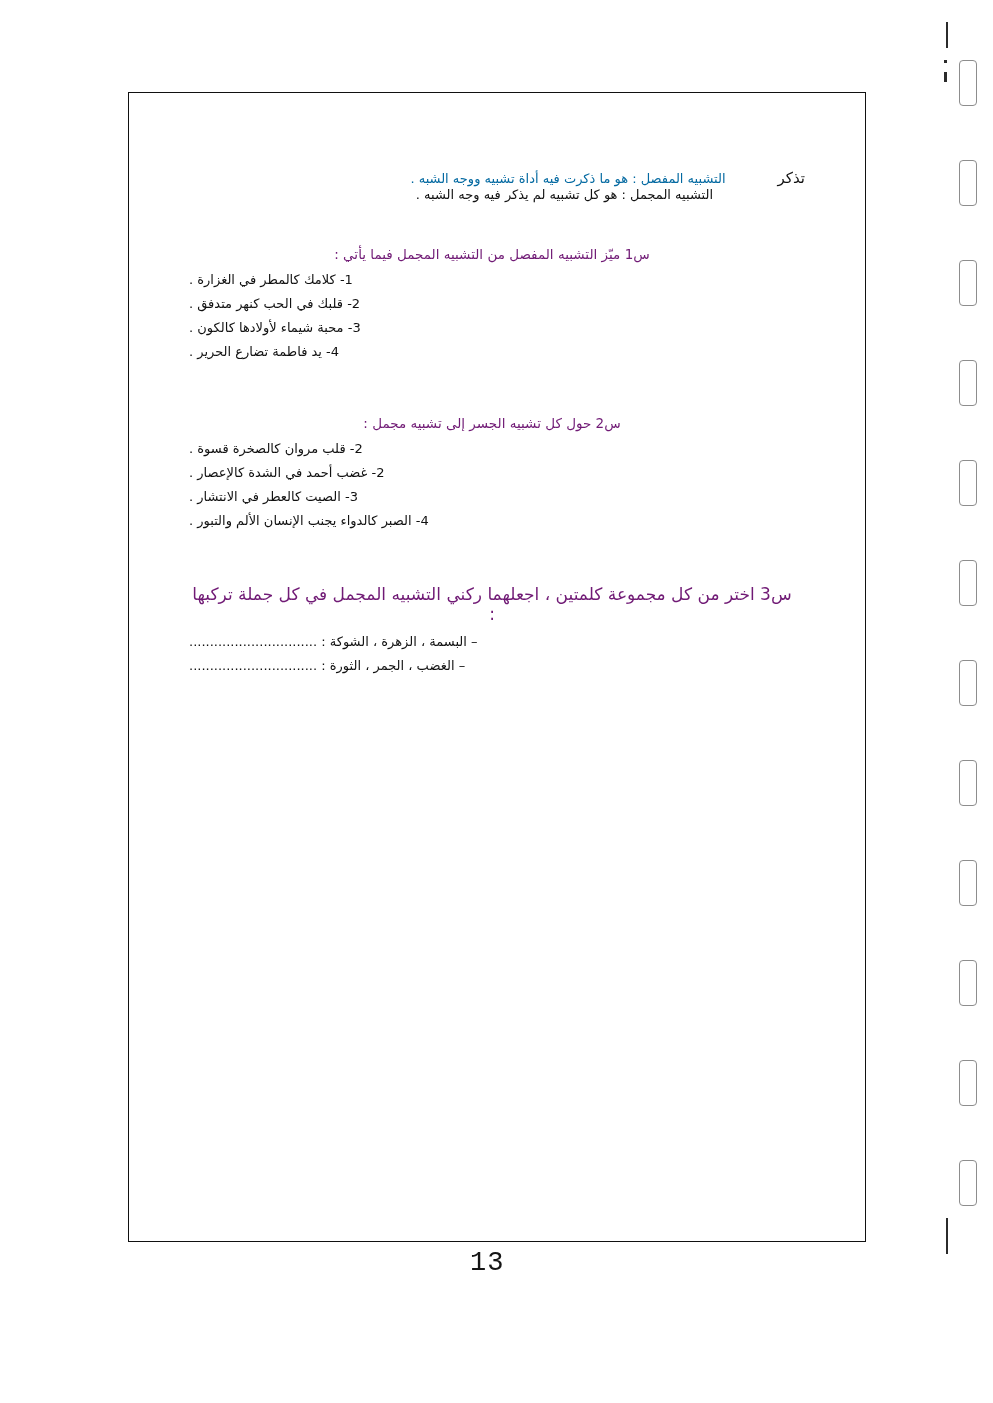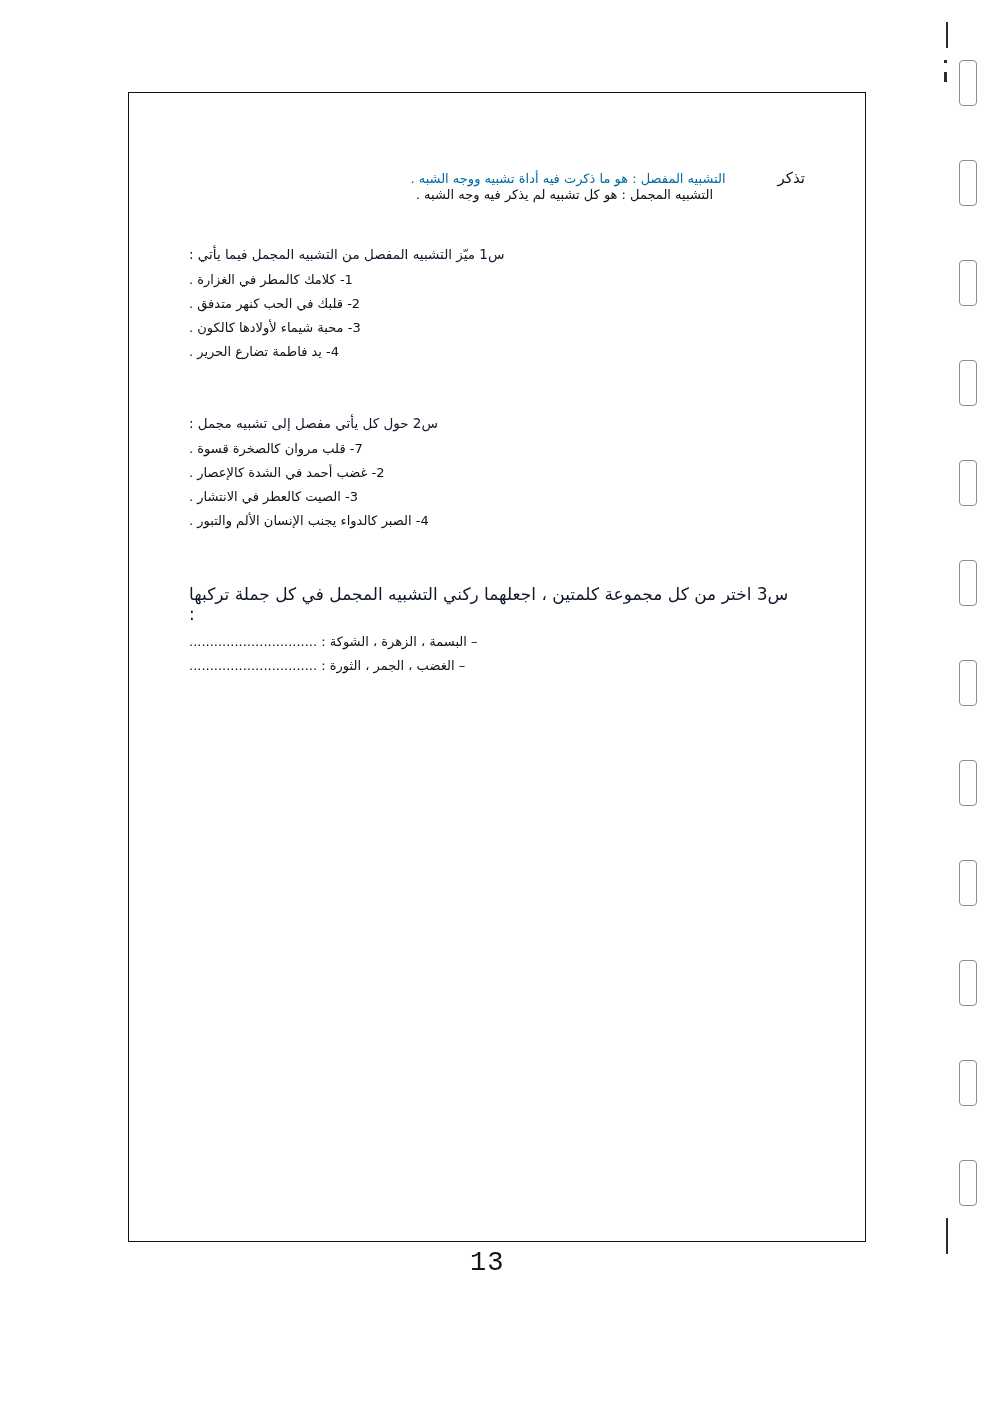--- a/index.html
+++ b/index.html
@@ -62,24 +62,24 @@
     margin-top: 0;
     margin-right: 92px;
   }
 
   
   .q-block {
     margin-bottom: 30px;
   }
   .q-head {
     font-size: 13.5px;
-    color: #0f172a;
+    color: #701a75;
     margin-bottom: 10px;
     padding-right: 10px;
-    text-align: left;
+    text-align: center;
   }
   .q-head.wide {
     font-size: 17px;
   }
   .q-items {
     list-style: none;
     margin: 0;
     padding: 0;
   }
   .q-items li {
@@ -189,23 +189,23 @@
         <li>1- كلامك كالمطر في الغزارة .</li>
         <li>2- قلبك في الحب كنهر متدفق .</li>
         <li>3- محبة شيماء لأولادها كالكون .</li>
         <li>4- يد فاطمة تضارع الحرير .</li>
       </ul>
     </div>
 
     <div class="gap-lg"></div>
 
     <div class="q-block">
-      <div class="q-head">س2 حول كل يأتي مفصل إلى تشبيه مجمل :</div>
+      <div class="q-head">س2 حول كل تشبيه الجسر إلى تشبيه مجمل :</div>
       <ul class="q-items">
-        <li>7- قلب مروان كالصخرة قسوة .</li>
+        <li>2- قلب مروان كالصخرة قسوة .</li>
         <li>2- غضب أحمد في الشدة كالإعصار .</li>
         <li>3- الصيت كالعطر في الانتشار .</li>
         <li>4- الصبر كالدواء يجنب الإنسان الألم والتبور .</li>
       </ul>
     </div>
 
     <div class="gap-lg"></div>
 
     <div class="q-block">
       <div class="q-head wide">س3 اختر من كل مجموعة كلمتين ، اجعلهما ركني التشبيه المجمل في كل جملة تركبها :</div>

